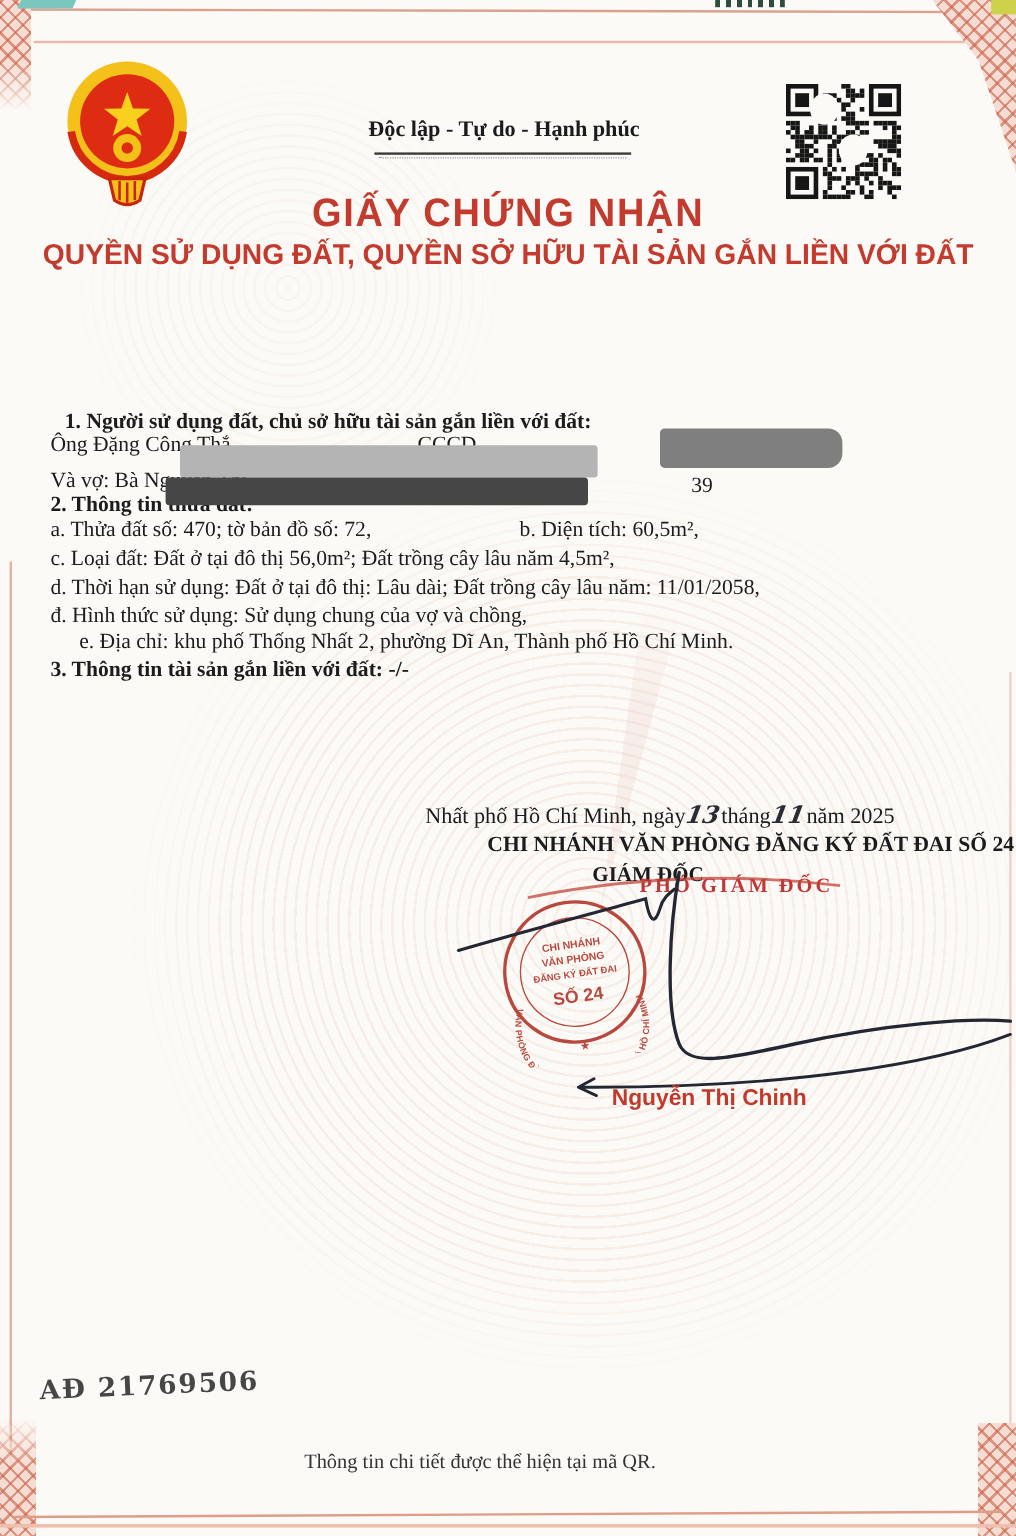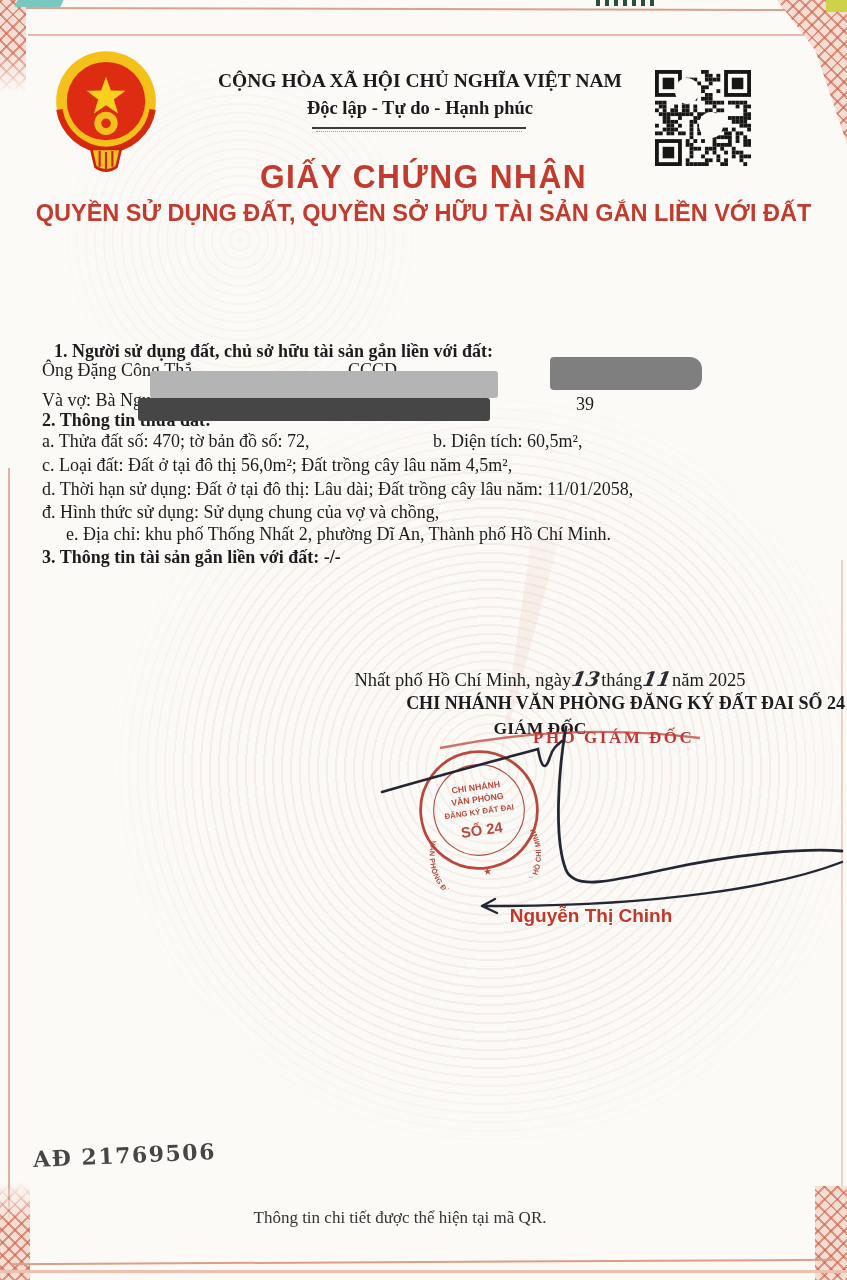--- a/index.html
+++ b/index.html
@@ -75,21 +75,20 @@
       <path d="M94,58 A45,45 0 0 1 50,96" fill="none" stroke="#d6290f" stroke-width="6"></path>
       <circle cx="50" cy="50" r="37" fill="#dd2c12"></circle>
       <polygon fill="#f8d01d" points="50,27 54.6,39.9 68.3,40.2 57.4,48.5 61.4,61.6 50,53.8 38.6,61.6 42.6,48.5 31.7,40.2 45.4,39.9"></polygon>
       <circle cx="50" cy="71" r="11" fill="#f4c01a"></circle>
       <circle cx="50" cy="71" r="4.5" fill="#dd2c12"></circle>
       <path d="M36,95 L64,95 L60,112 Q50,119 40,112 Z" fill="#f4c01a" stroke="#c8240e" stroke-width="2.5"></path>
       <path d="M44,97 L44,112 M50,98 L50,114 M56,97 L56,112" stroke="#c8240e" stroke-width="2" fill="none"></path>
     </svg>
   </div>
 
-  <div class="abs bold nowrap" style="left:130px;top:70px;width:580px;text-align:center;font-size:19.5px;color:#1b1b1d;z-index:3;">CỘNG HÒA XÃ HỘI CHỦ NGHĨA VIỆT NAM</div>
   <div class="abs bold nowrap" style="left:130px;top:98px;width:580px;text-align:center;font-size:18.5px;color:#1b1b1d;z-index:3;">Độc lập - Tự do - Hạnh phúc</div>
   <div class="abs" style="left:312px;top:127px;width:214px;height:2px;background:#3c3c3c;z-index:3;"></div>
   <div class="abs" style="left:316px;top:131px;width:206px;height:0;border-top:1px dotted #9a9a9a;z-index:3;"></div>
 
   <div class="abs" style="left:655px;top:70px;width:96px;height:100px;z-index:3;"><svg viewBox="0 0 100 100" width="96" height="96">
         <rect x="48" y="0" width="4" height="4" fill="#161616"></rect>
         <rect x="52" y="0" width="4" height="4" fill="#161616"></rect>
         <rect x="52" y="4" width="4" height="4" fill="#161616"></rect>
         <rect x="56" y="4" width="4" height="4" fill="#161616"></rect>
         <rect x="64" y="4" width="4" height="4" fill="#161616"></rect>

